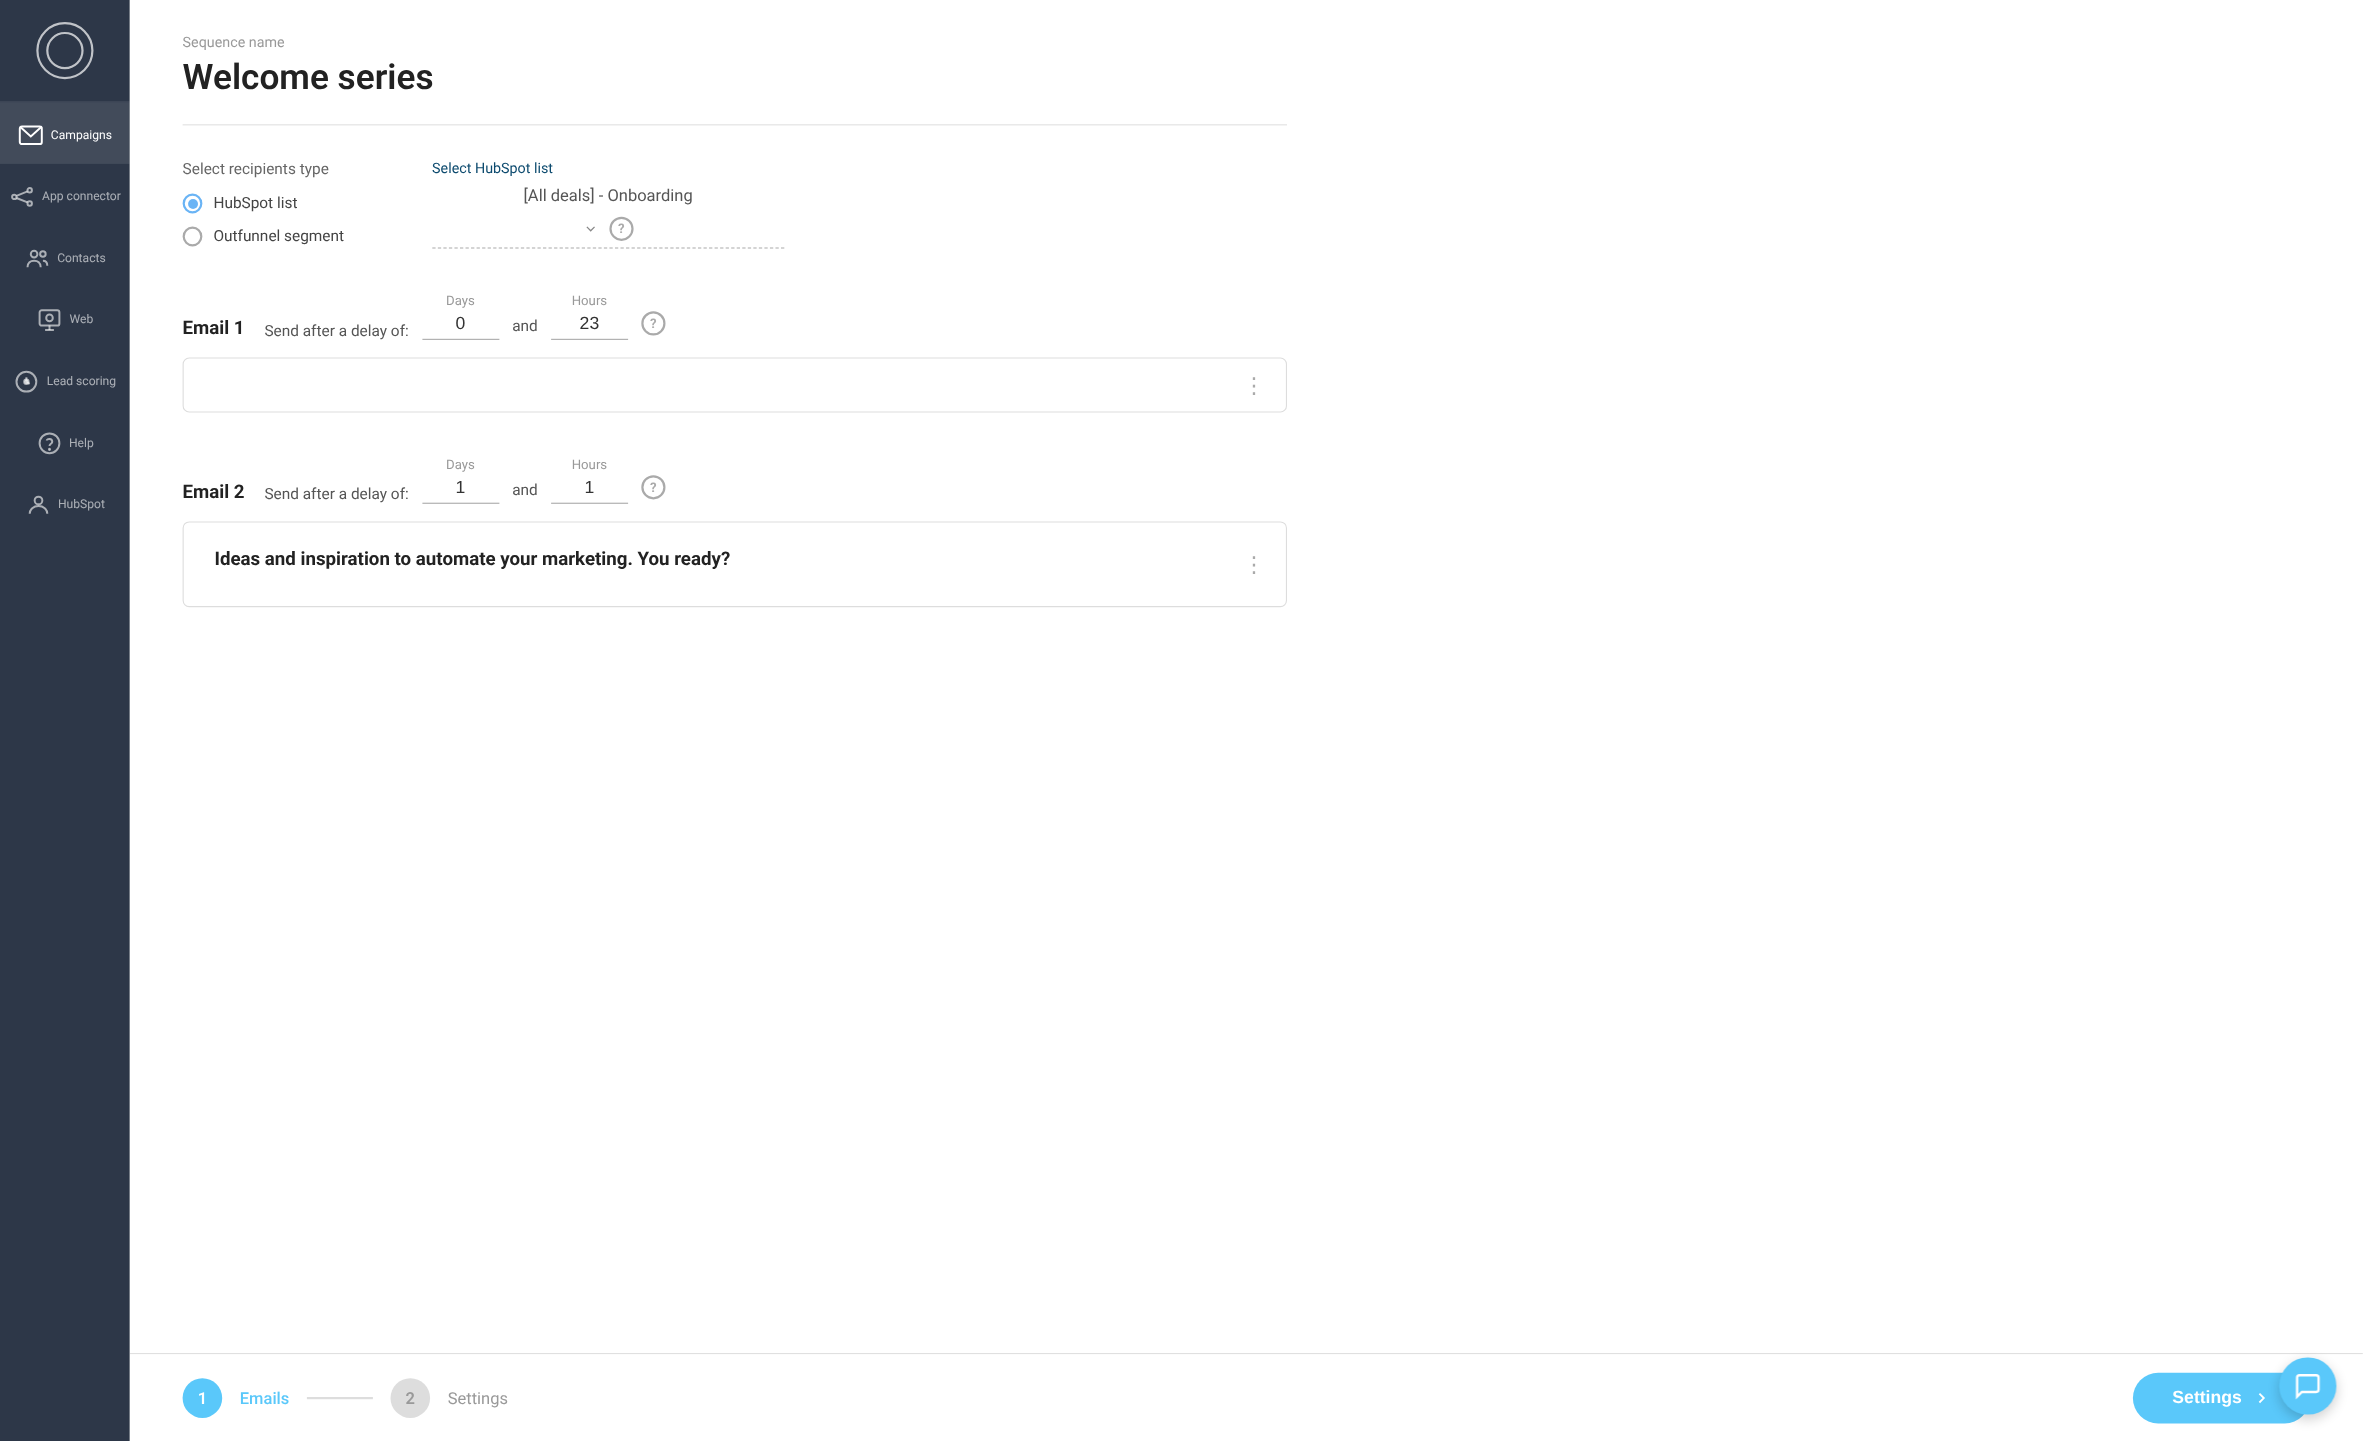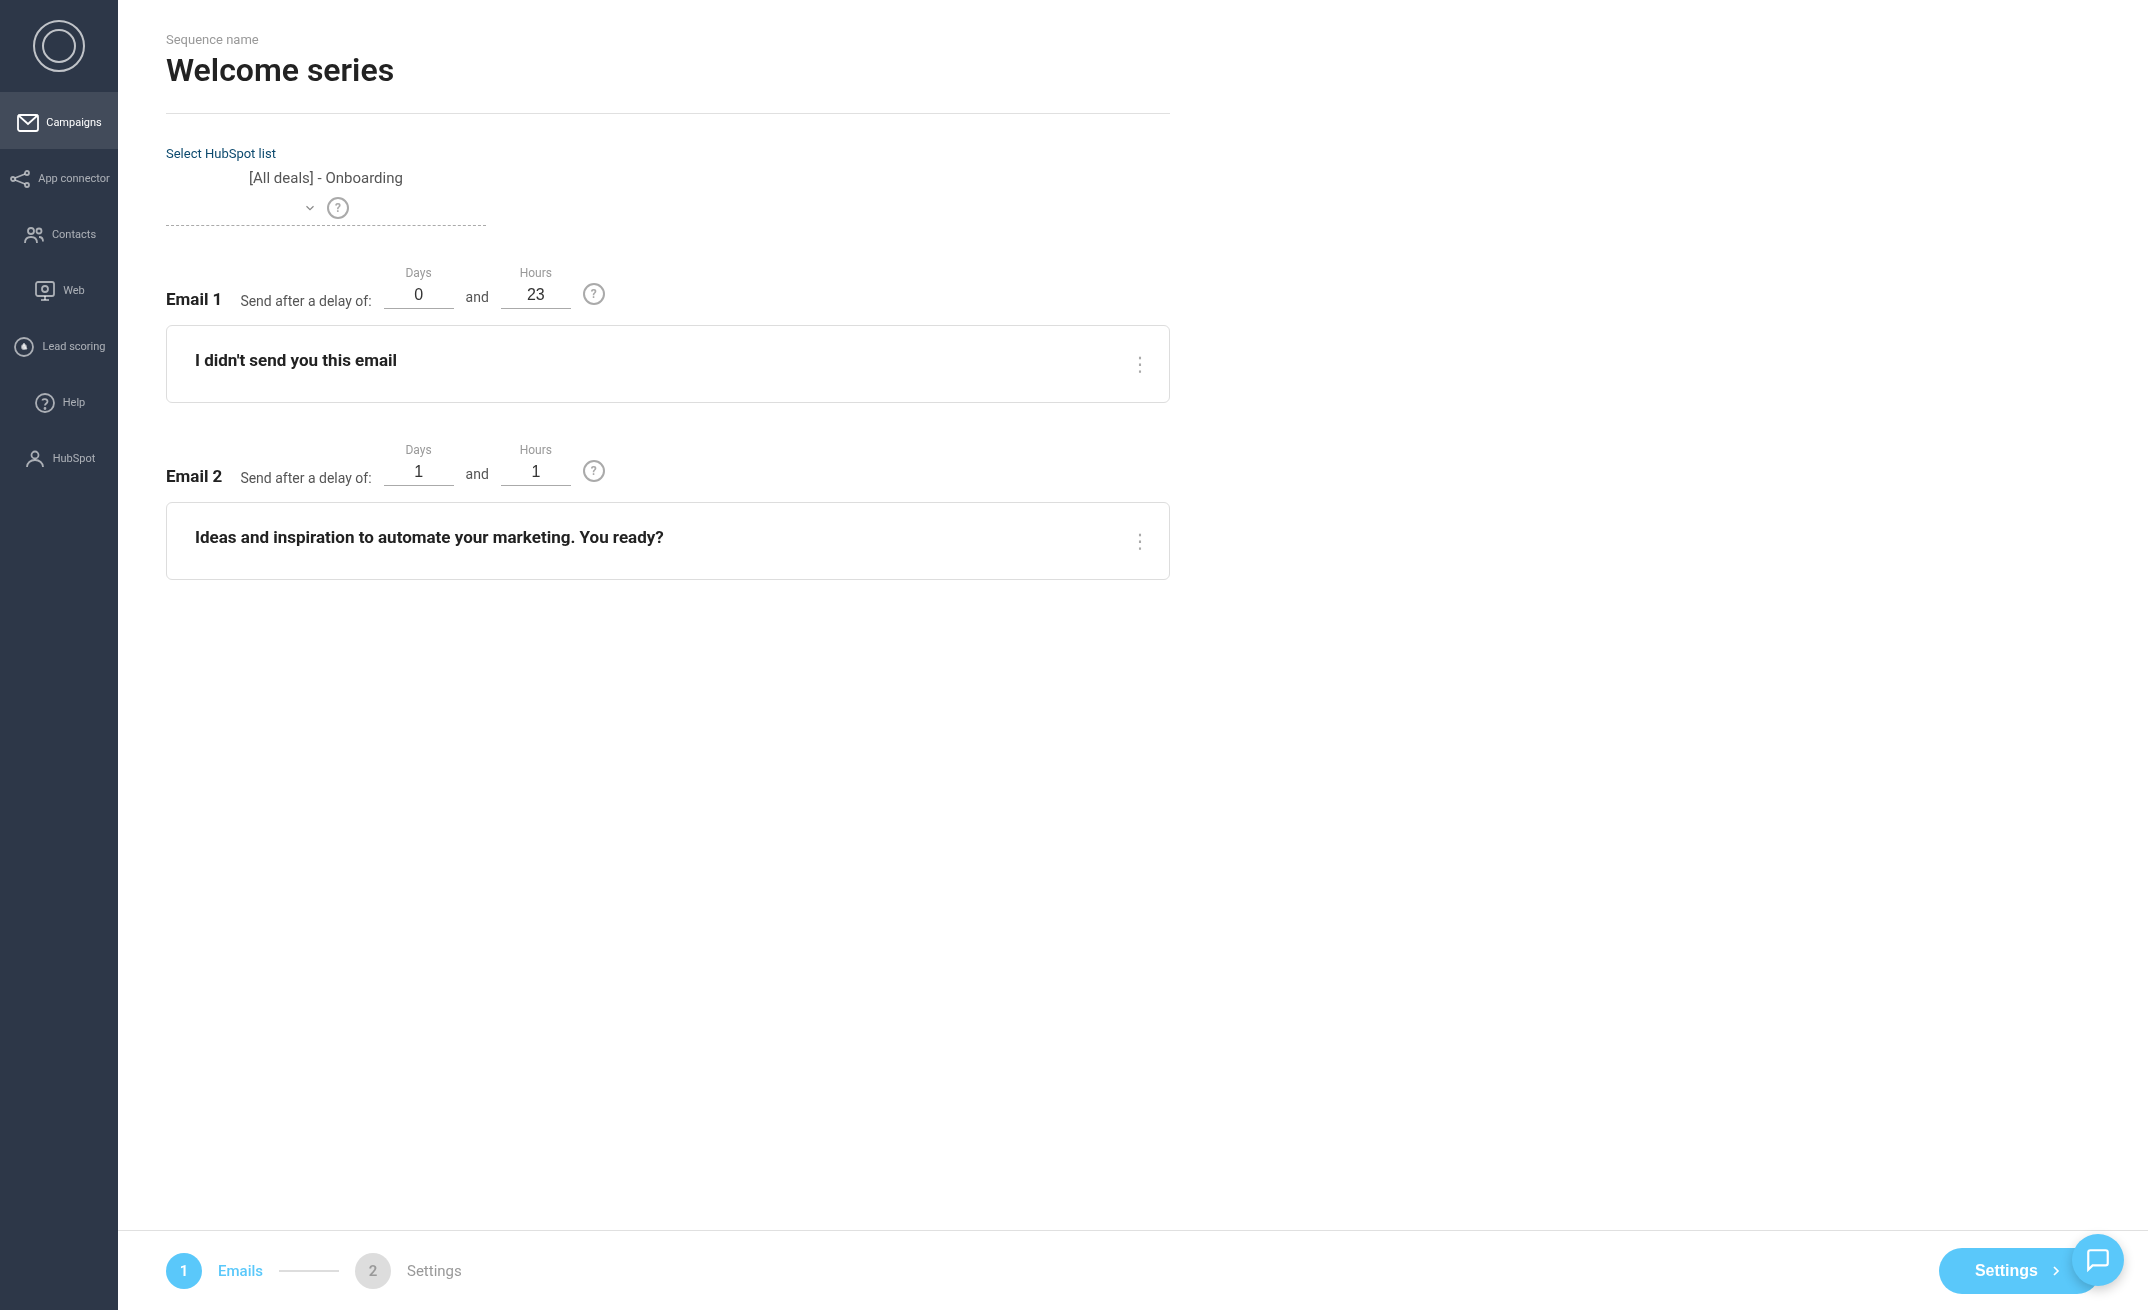--- a/index.html
+++ b/index.html
@@ -318,20 +318,33 @@
 </nav>
 
 <div class="main-content">
   <div class="content-area">
 
     <div class="sequence-label">Sequence name</div>
     <div class="sequence-title">Welcome series</div>
     <hr class="divider">
 
     <div class="recipients-section">
+      <div>
+        <div class="recipients-label">Select recipients type</div>
+        <div class="radio-group">
+          <label class="radio-item">
+            <div class="radio-circle selected"></div>
+            <span>HubSpot list</span>
+          </label>
+          <label class="radio-item">
+            <div class="radio-circle"></div>
+            <span>Outfunnel segment</span>
+          </label>
+        </div>
+      </div>
 
       <div class="hubspot-select-group">
         <div class="hubspot-select-label">Select HubSpot list</div>
         <div class="hubspot-select">
           <span class="hubspot-select-value">[All deals] - Onboarding</span>
           <div class="hubspot-select-icons">
             <svg width="14" height="14" viewBox="0 0 24 24" fill="none" stroke="#888" stroke-width="2">
               <polyline points="6,9 12,15 18,9"></polyline>
             </svg>
             <div class="help-icon" style="margin-bottom:0">?</div>
@@ -350,21 +363,20 @@
         </div>
         <span class="and-text">and</span>
         <div class="delay-field-group">
           <span class="delay-field-label">Hours</span>
           <input class="delay-input" type="text" value="23" style="">
         </div>
         <div class="help-icon">?</div>
       </div>
 
       <div class="email-card">
-        <div class="email-card-title">I didn't send you this email</div>
         <div class="email-card-menu">⋮</div>
       </div>
     </div>
 
     <div>
       <div class="email-delay-row">
         <span class="email-title">Email 2</span>
         <span class="delay-text">Send after a delay of:</span>
         <div class="delay-field-group">
           <span class="delay-field-label">Days</span>

